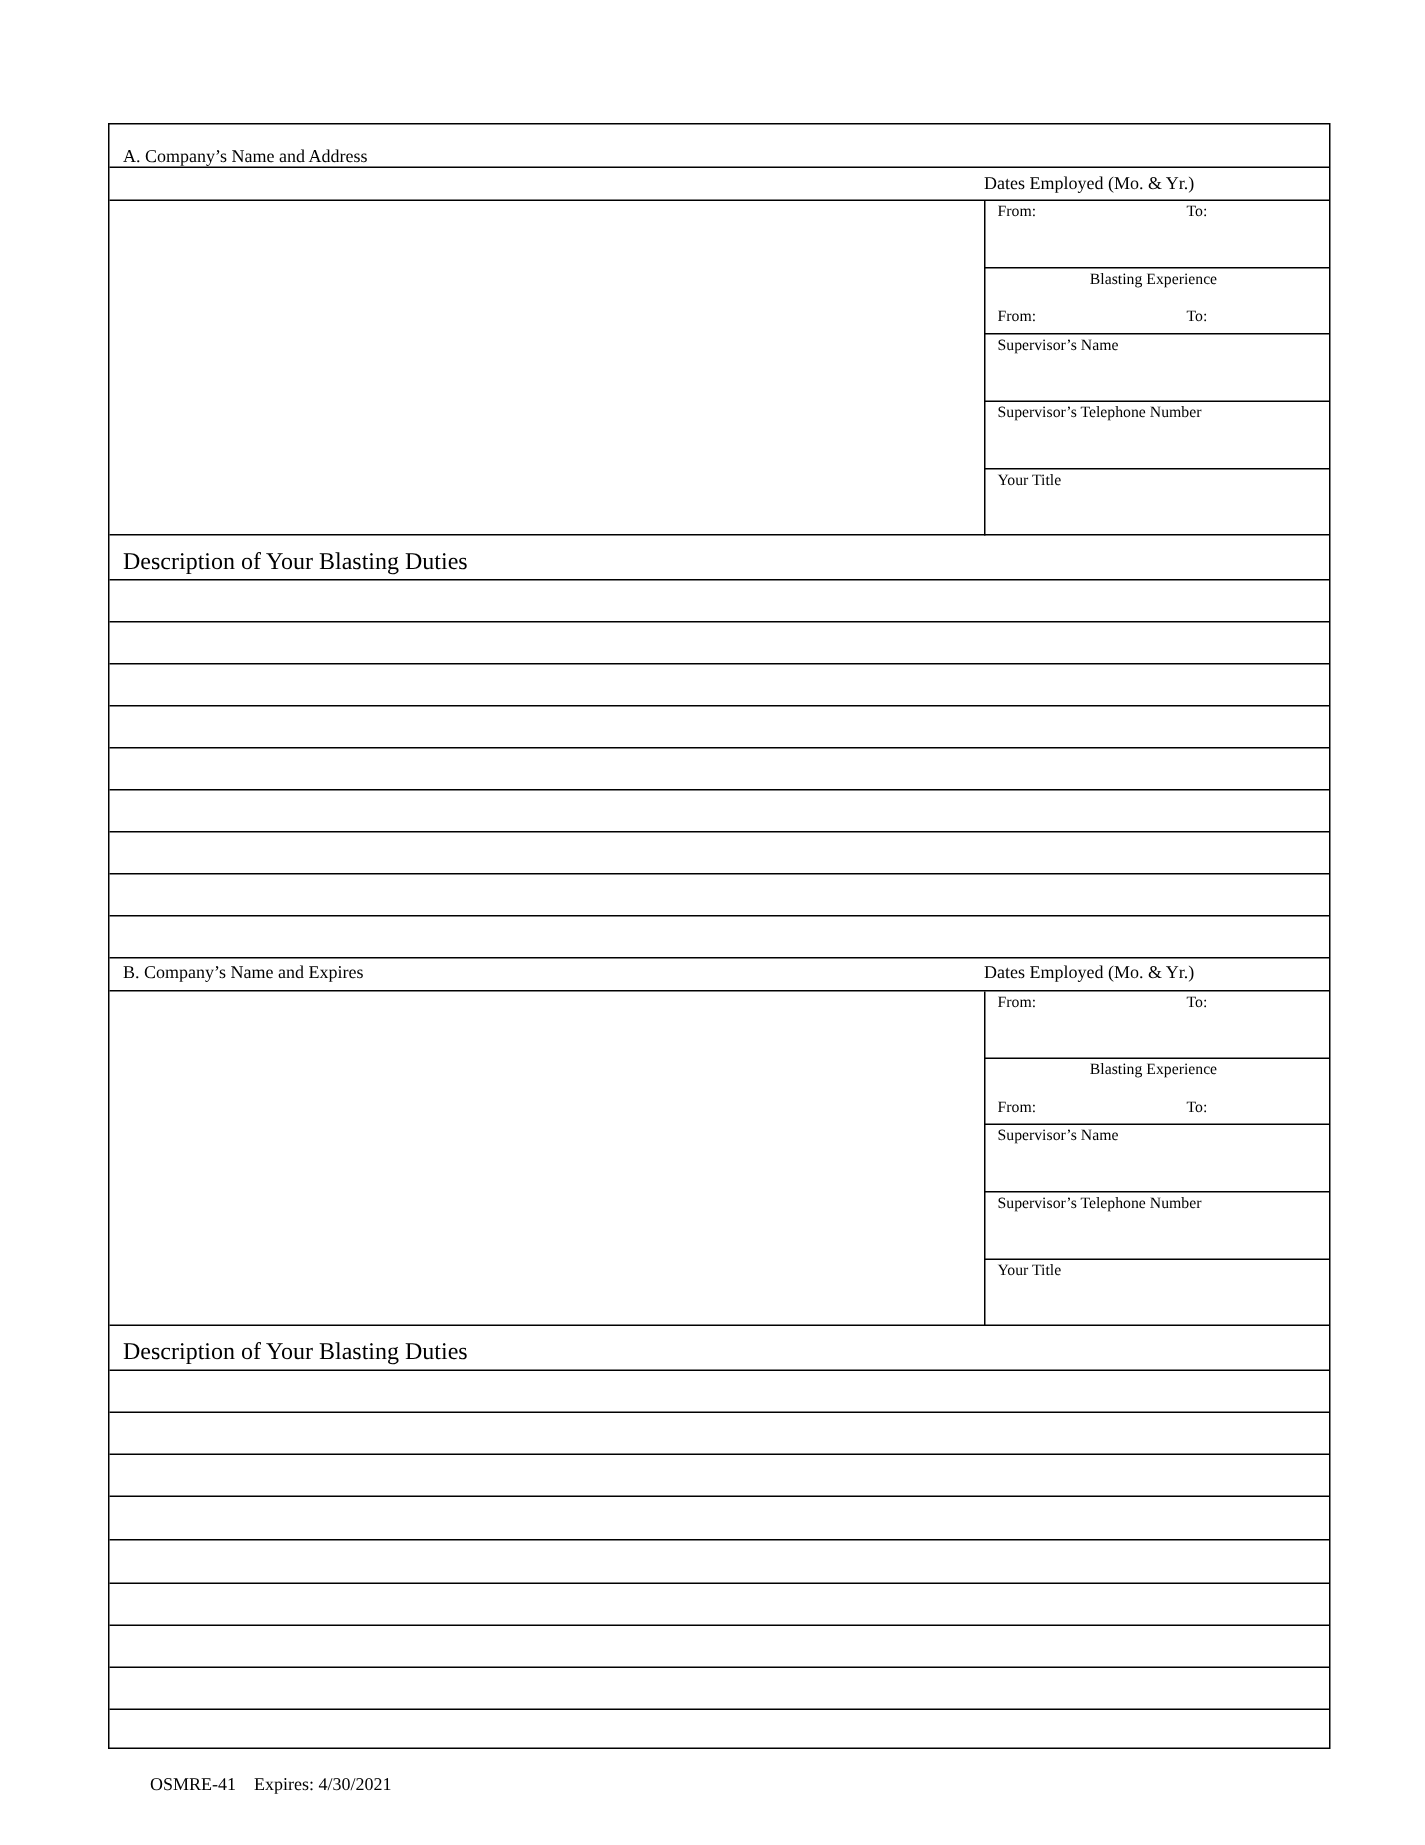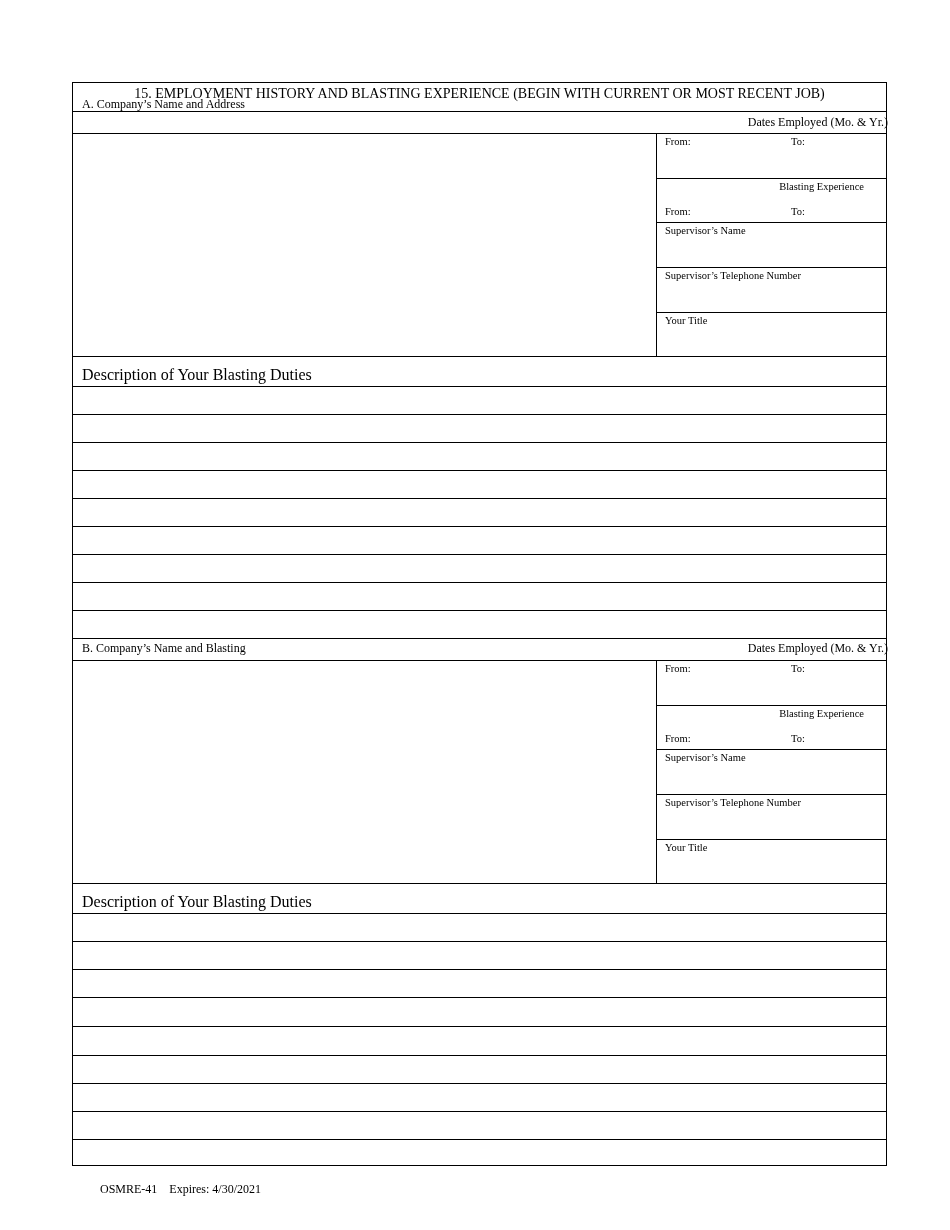--- a/index.html
+++ b/index.html
@@ -2,36 +2,35 @@
 <html><head>
 <meta charset="utf-8">
 <style>
   html, body { margin:0; padding:0; background:#ffffff; }
   body { width:950px; height:1230px; position:relative; font-family:"Liberation Serif", "DejaVu Serif", serif; color:#000; overflow:hidden; }
   .form { position:absolute; left:72px; top:82px; width:815px; height:1084px; border:1.5px solid #000; box-sizing:border-box; }
   .abs { position:absolute; box-sizing:border-box; }
   .hline { position:absolute; left:0; right:0; height:0; border-top:1.5px solid #000; }
   .title { left:0; right:0; top:0; height:29px; text-align:center; font-size:14px; line-height:22px; }
   .hdr-left { left:9px; font-size:12px; line-height:18px; }
-  .hdr-right { left:583px; width:232px; text-align:right; font-size:12px; line-height:18px; }
+  .hdr-right { left:583px; width:232px; text-align:left; font-size:12px; line-height:18px; }
   .vline { position:absolute; width:0; border-left:1.3px solid #000; }
   .rlabel { font-size:10.5px; line-height:14px; }
   .from { left:592px; }
   .to { left:718px; }
-  .center-lbl { left:559px; width:232px; text-align:right; }
+  .center-lbl { left:580px; width:232px; text-align:center; }
   .desc-lbl { left:9px; font-size:16px; line-height:18px; }
   .field { position:absolute; background:transparent; }
   .footer { position:absolute; left:100px; top:1181px; font-size:12px; line-height:16px; white-space:pre; }
 </style>
 </head>
 <body>
 
 <div class="form">
 
-  <div class="abs title">15.  EMPLOYMENT HISTORY AND BLASTING EXPERIENCE (BEGIN WITH CURRENT OR MOST RECENT JOB)</div>
   <div class="hline" style="top:28px;"></div>
 
   <div class="abs hdr-left" style="top:12px;">A.  Company’s Name and Address</div>
   <div class="abs hdr-right" style="top:30px;">Dates Employed (Mo. &amp; Yr.)</div>
   <div class="hline" style="top:50px;"></div>
 
   <div class="field" style="left:0;top:51px;width:583px;height:223px;"></div>
   <div class="vline" style="left:583px;top:51px;height:223px;"></div>
 
   <div class="abs rlabel from" style="top:52px;">From:</div>
@@ -72,21 +71,21 @@
   <div class="hline" style="top:443px;"></div>
   <div class="field" style="left:0;right:0;top:444px;height:27px;"></div>
   <div class="hline" style="top:471px;"></div>
   <div class="field" style="left:0;right:0;top:472px;height:27px;"></div>
   <div class="hline" style="top:499px;"></div>
   <div class="field" style="left:0;right:0;top:500px;height:27px;"></div>
   <div class="hline" style="top:527px;"></div>
   <div class="field" style="left:0;right:0;top:528px;height:27px;"></div>
   <div class="hline" style="top:555px;"></div>
 
-  <div class="abs hdr-left" style="top:556px;">B.  Company’s Name and Blasting</div>
+  <div class="abs hdr-left" style="top:556px;">B.  Company’s Name and Expires</div>
   <div class="abs hdr-right" style="top:556px;">Dates Employed (Mo. &amp; Yr.)</div>
   <div class="hline" style="top:577px;"></div>
 
   <div class="field" style="left:0;top:578px;width:583px;height:223px;"></div>
   <div class="vline" style="left:583px;top:578px;height:223px;"></div>
 
   <div class="abs rlabel from" style="top:579px;">From:</div>
   <div class="abs rlabel to" style="top:579px;">To:</div>
   <div class="field" style="left:584px;top:578px;width:231px;height:44px;"></div>
   <div class="abs" style="left:583px;right:0;top:622px;border-top:1px solid #000;"></div>

